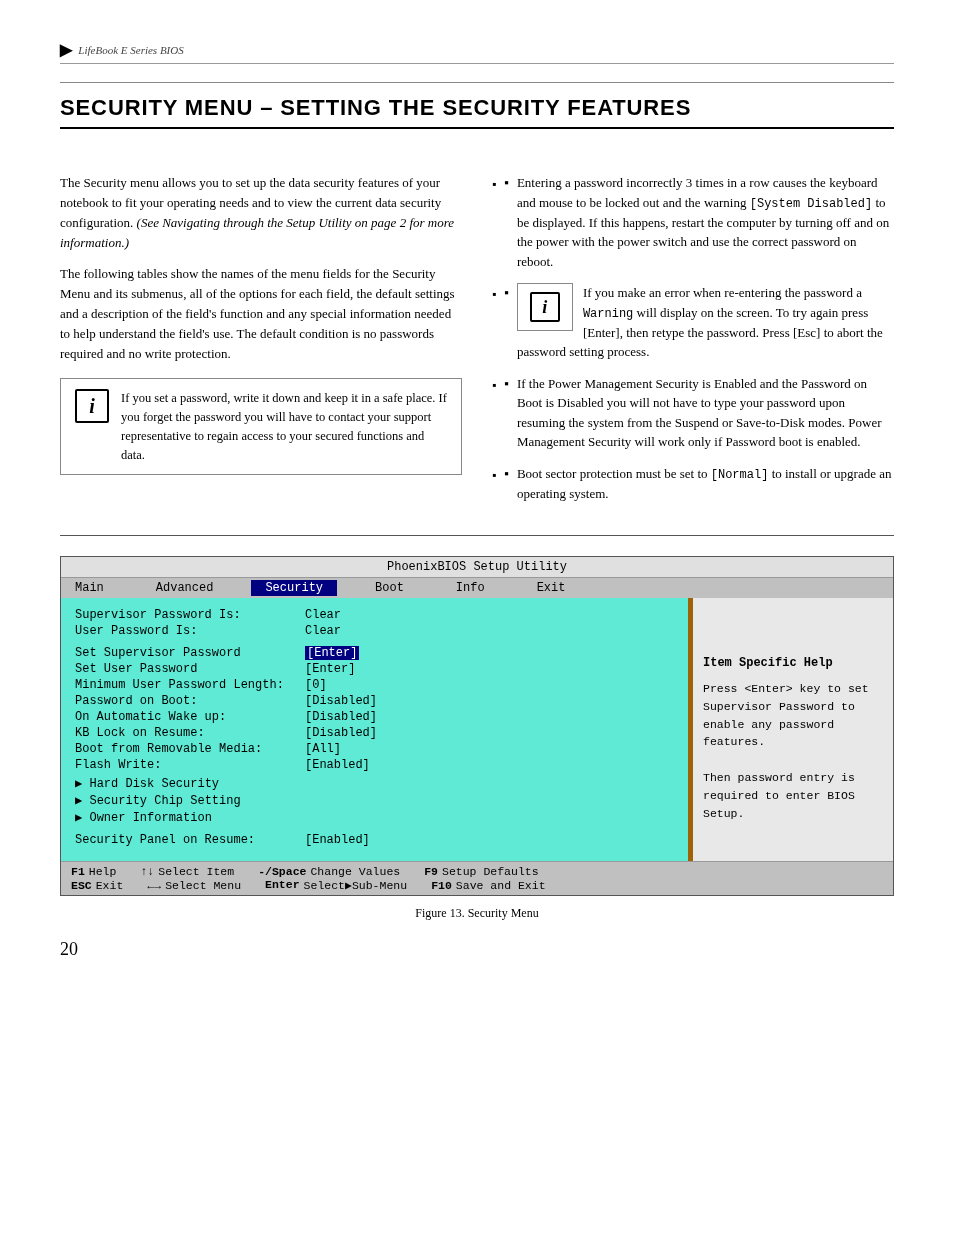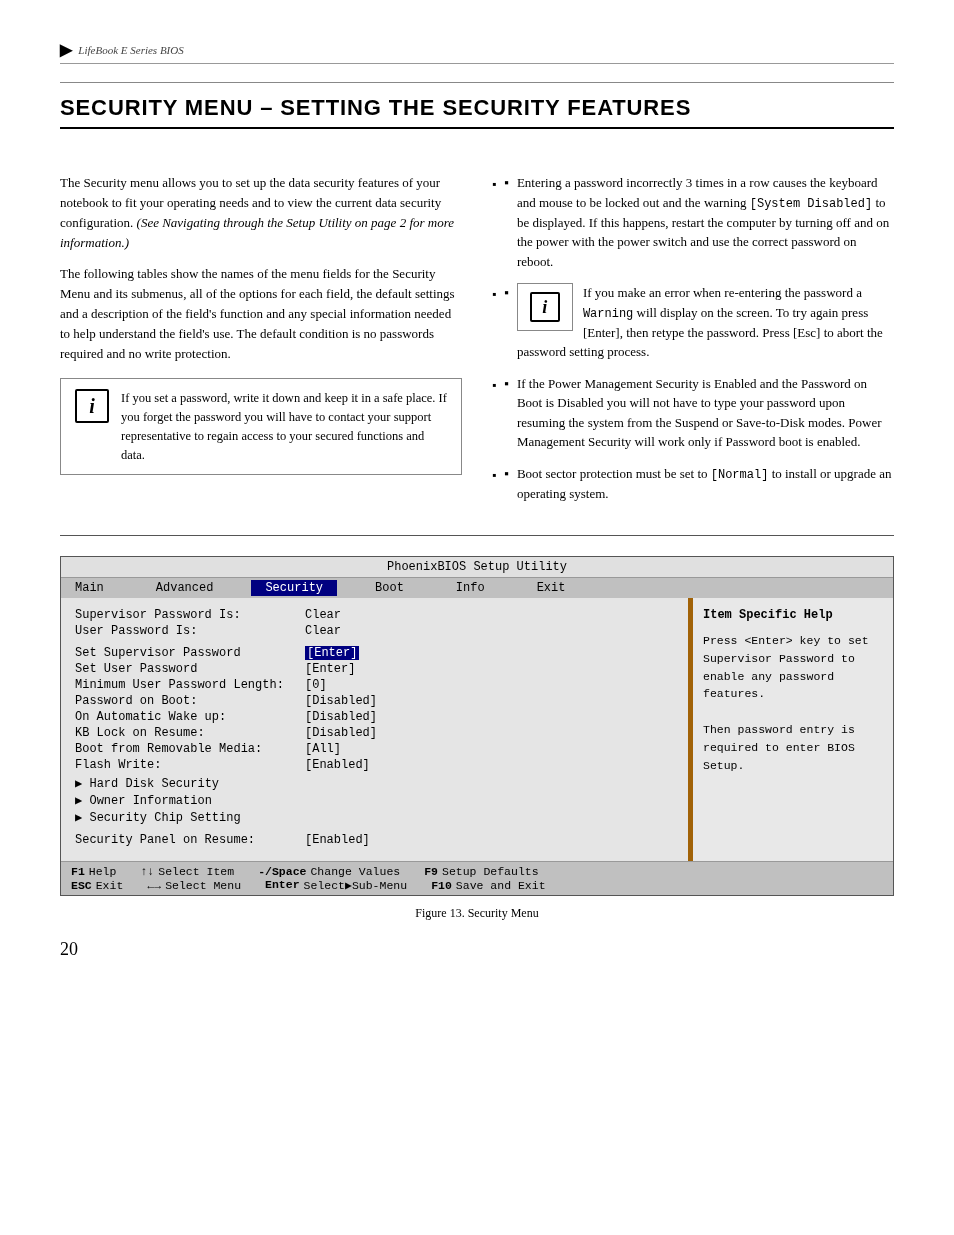--- a/index.html
+++ b/index.html
@@ -119,21 +119,21 @@
     code, .mono {
       font-family: Liberation Mono, monospace;
       font-size: 12px;
       background: none;
     }
 
     
     .bios-container {
       margin: 20px 0 10px 0;
       border: 1.5px solid #555;
-      background: #e5e5e5;
+      background: #5eead4;
       font-family: 'Courier New', Courier, monospace;
       font-size: 12px;
     }
     .bios-title-bar {
       background: #e0e0e0;
       text-align: center;
       padding: 3px 0;
       font-size: 12px;
       border-bottom: 1px solid #999;
     }
@@ -165,20 +165,21 @@
       width: 200px;
       padding: 8px 10px;
       background: #e8e8e8;
       font-size: 11.5px;
       line-height: 1.5;
     }
     .bios-help-title {
       font-weight: bold;
       margin-bottom: 8px;
       font-size: 12px;
+      margin-top: 48px;
     }
     .bios-row {
       display: flex;
       margin-bottom: 2px;
     }
     .bios-label {
       min-width: 230px;
       font-size: 12px;
     }
     .bios-value {
@@ -348,22 +349,22 @@
           <span class="bios-label">Boot from Removable Media:</span>
           <span class="bios-value">[All]</span>
         </div>
         <div class="bios-row">
           <span class="bios-label">Flash Write:</span>
           <span class="bios-value">[Enabled]</span>
         </div>
       </div>
       <div style="margin-bottom:8px;">
         <div class="bios-submenu">▶ Hard Disk Security</div>
+        <div class="bios-submenu">▶ Security Chip Setting</div>
         <div class="bios-submenu">▶ Owner Information</div>
-        <div class="bios-submenu">▶ Security Chip Setting</div>
       </div>
       <div style="margin-bottom:4px;">
         <div class="bios-row">
           <span class="bios-label">Security Panel on Resume:</span>
           <span class="bios-value">[Enabled]</span>
         </div>
       </div>
     </div>
     <div class="bios-help">
       <div class="bios-help-title">Item Specific Help</div>

